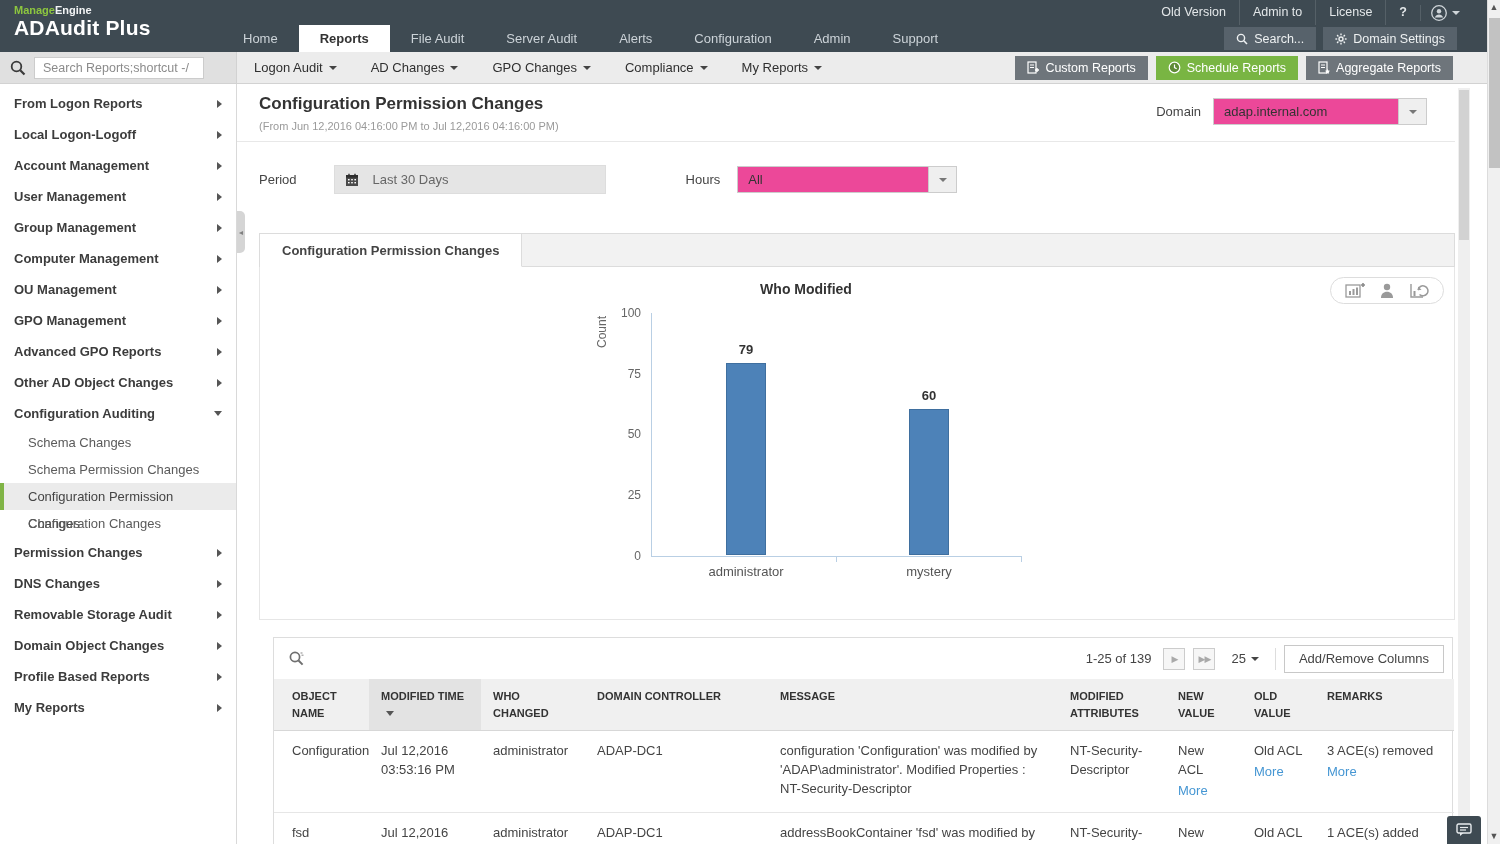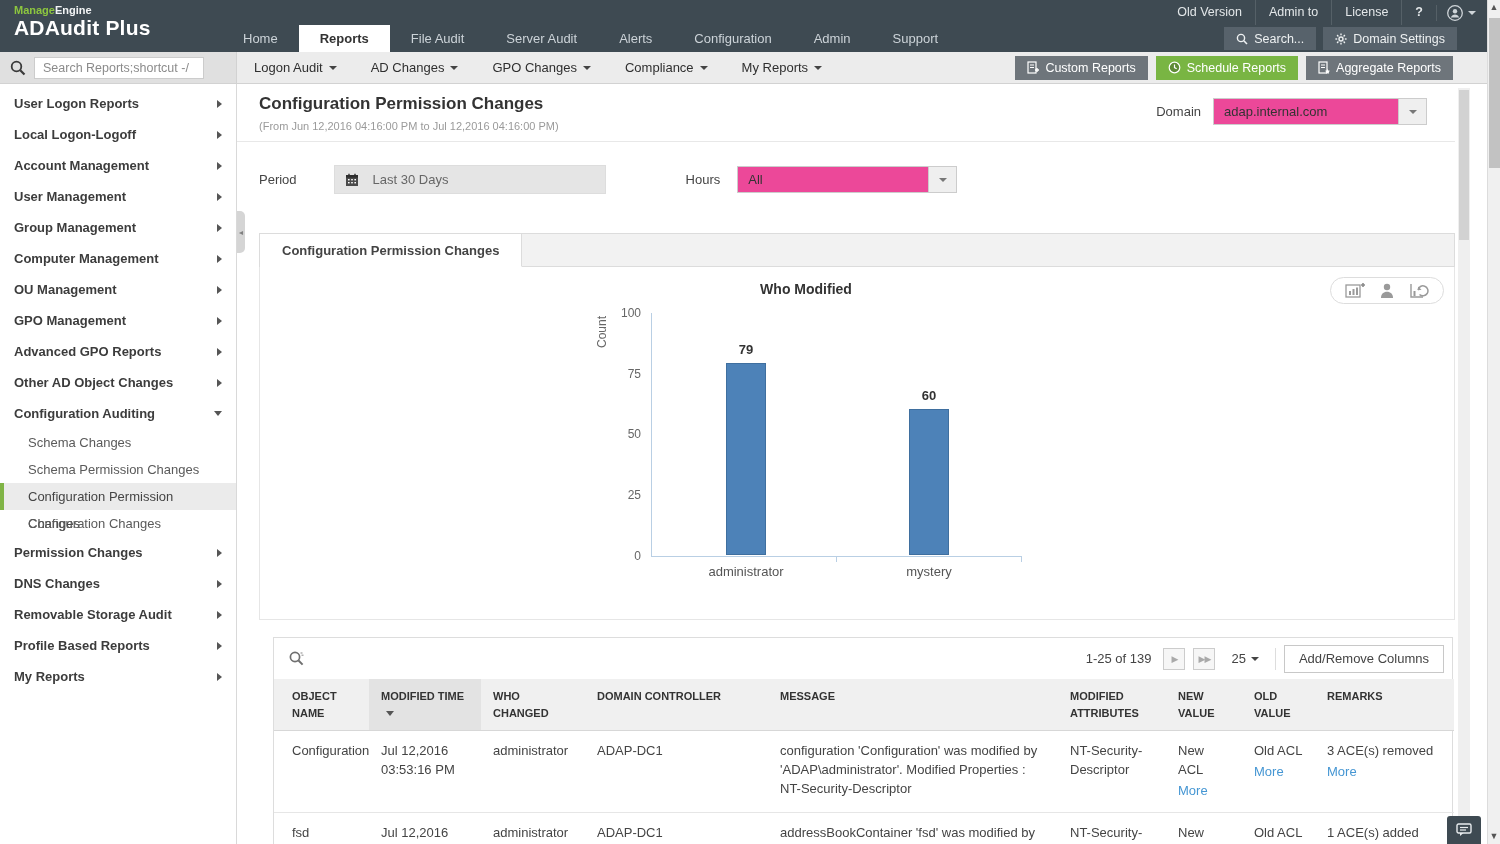--- a/index.html
+++ b/index.html
@@ -1,21 +1,21 @@
 <!DOCTYPE html>
 <html><head>
 <meta charset="utf-8">
 <style>
   * { box-sizing: border-box; margin: 0; padding: 0; }
   html,body { width:1500px; height:844px; overflow:hidden; }
   body { font-family:"Liberation Sans","DejaVu Sans",sans-serif; background:#fff; position:relative; color:#444; }
 
   
   .hdr { position:absolute; left:0; top:0; width:1500px; height:52px; background:#3e4a52; z-index:30; }
-  .hdr-row1 { height:25px; display:flex; justify-content:flex-end; align-items:center; padding-right:14px; }
+  .hdr-row1 { height:25px; display:flex; justify-content:flex-end; align-items:center; padding-right:30px; }
   .hdr-utils { display:flex; align-items:center; height:100%; }
   .hdr-utils .u { color:#e3e7e9; font-size:12.5px; padding:0 13px; line-height:25px; cursor:pointer; border-left:1px solid rgba(255,255,255,.12); }
   .hdr-utils .u:first-child { border-left:none; }
   .hdr-utils .help { font-weight:bold; }
   .user-chip { display:flex; align-items:center; gap:5px; padding:0 10px; border-left:1px solid rgba(255,255,255,.12); cursor:pointer; }
   .user-chip svg { display:block; }
   .caret { width:0; height:0; border-left:4px solid transparent; border-right:4px solid transparent; border-top:4px solid #cfd5d9; display:inline-block; }
   .logo { position:absolute; left:14px; top:4px; line-height:1.1; cursor:default; }
   .logo .l1 { font-size:11px; font-weight:bold; }
   .logo .l1 .g { color:#8dc63f; } .logo .l1 .w { color:#f2f4f5; }
@@ -237,21 +237,21 @@
           <line x1="3" y1="6.5" x2="7" y2="6.5" stroke="#fff"></line>
           <path d="M9.5 8 l.8 1.6 1.7.2 -1.2 1.2 .3 1.7 -1.6-.8 -1.6.8 .3-1.7 -1.2-1.2 1.7-.2z" fill="#fff"></path>
         </svg>
       <span>Aggregate Reports</span>
     </span>
   </div>
 </div>
 
 <div class="sidebar">
   <div class="sb-item">
-      <span>User Logon Reports</span>
+      <span>From Logon Reports</span>
       <span class="sb-arrow"></span>
     </div>
   <div class="sb-item">
       <span>Local Logon-Logoff</span>
       <span class="sb-arrow"></span>
     </div>
   <div class="sb-item">
       <span>Account Management</span>
       <span class="sb-arrow"></span>
     </div>
@@ -294,20 +294,24 @@
   <div class="sb-item">
       <span>Permission Changes</span>
       <span class="sb-arrow"></span>
     </div>
   <div class="sb-item">
       <span>DNS Changes</span>
       <span class="sb-arrow"></span>
     </div>
   <div class="sb-item">
       <span>Removable Storage Audit</span>
+      <span class="sb-arrow"></span>
+    </div>
+  <div class="sb-item">
+      <span>Domain Object Changes</span>
       <span class="sb-arrow"></span>
     </div>
   <div class="sb-item">
       <span>Profile Based Reports</span>
       <span class="sb-arrow"></span>
     </div>
   <div class="sb-item">
       <span>My Reports</span>
       <span class="sb-arrow"></span>
     </div>

